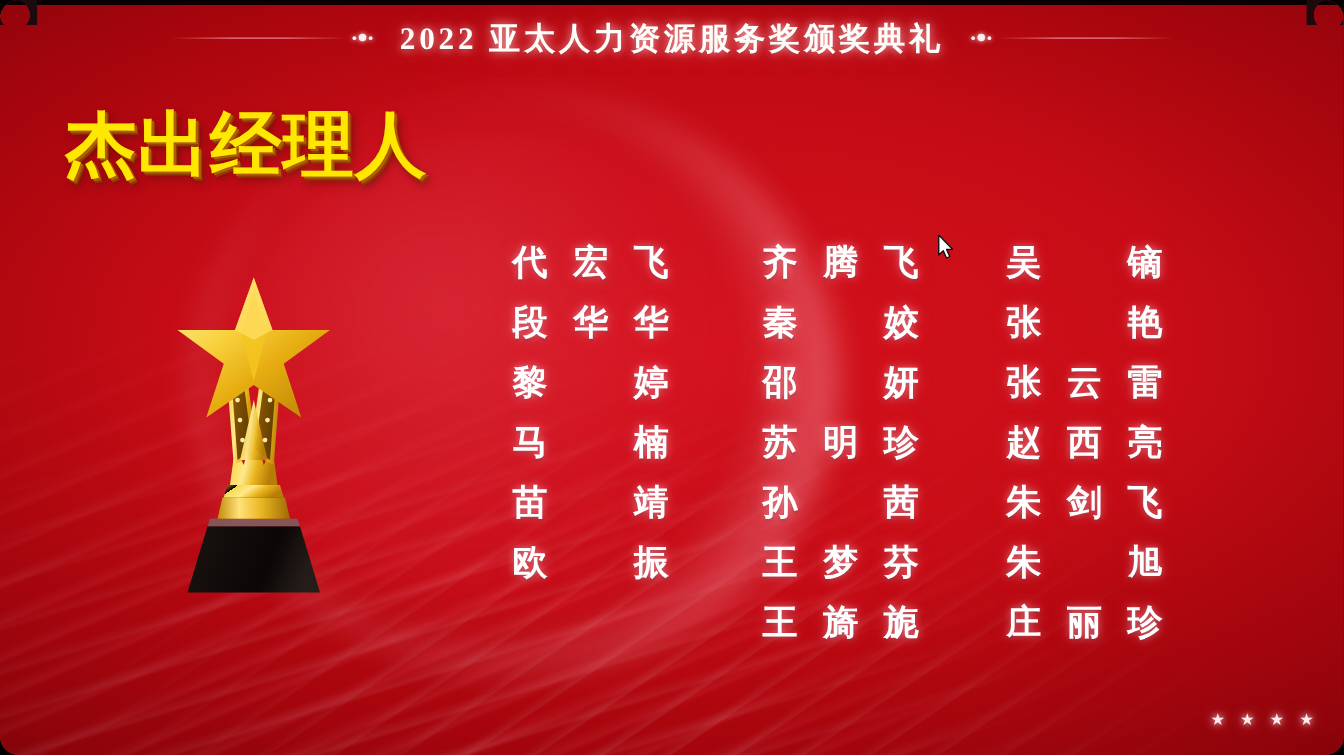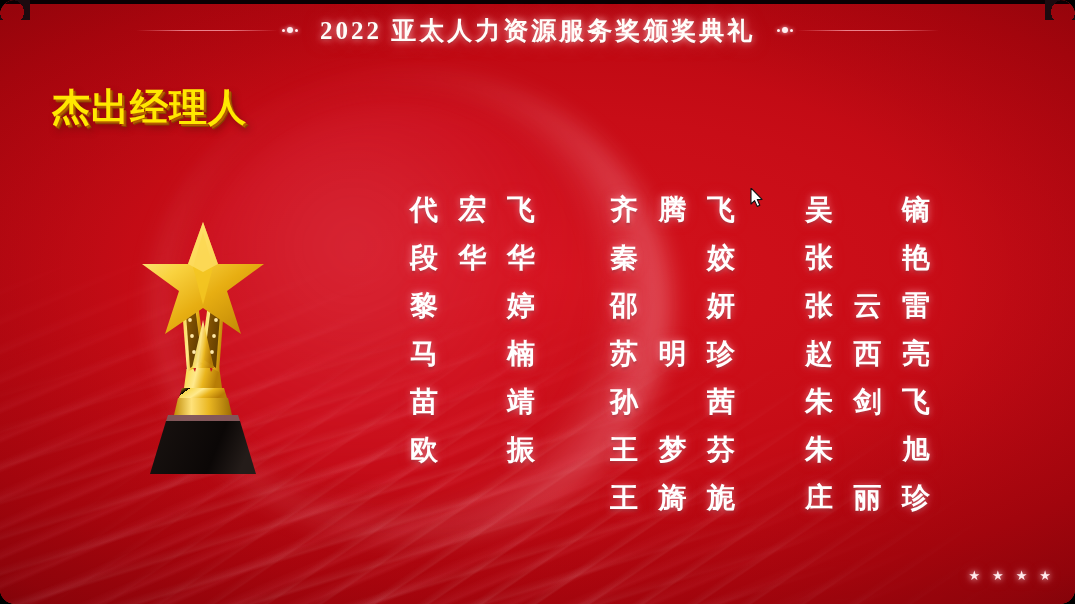--- a/index.html
+++ b/index.html
@@ -170,21 +170,21 @@
        0 1px 2px rgba(110,0,8,.5);
   }
 
   
   #award-heading {
     position: absolute;
     left: 52px;
     top: 88px;
     font-family: "DejaVu Sans", "Liberation Sans", sans-serif;
     font-weight: bold;
-    font-size: 38px;
+    font-size: 57px;
     line-height: 1;
     letter-spacing: 1px;
     color: #ffe800;
     text-shadow:
        2px 2px 0 #b35c00,
        3px 3px 0 #8a3f00,
        4px 5px 7px rgba(70,15,0,.55);
     white-space: nowrap;
   }
 

